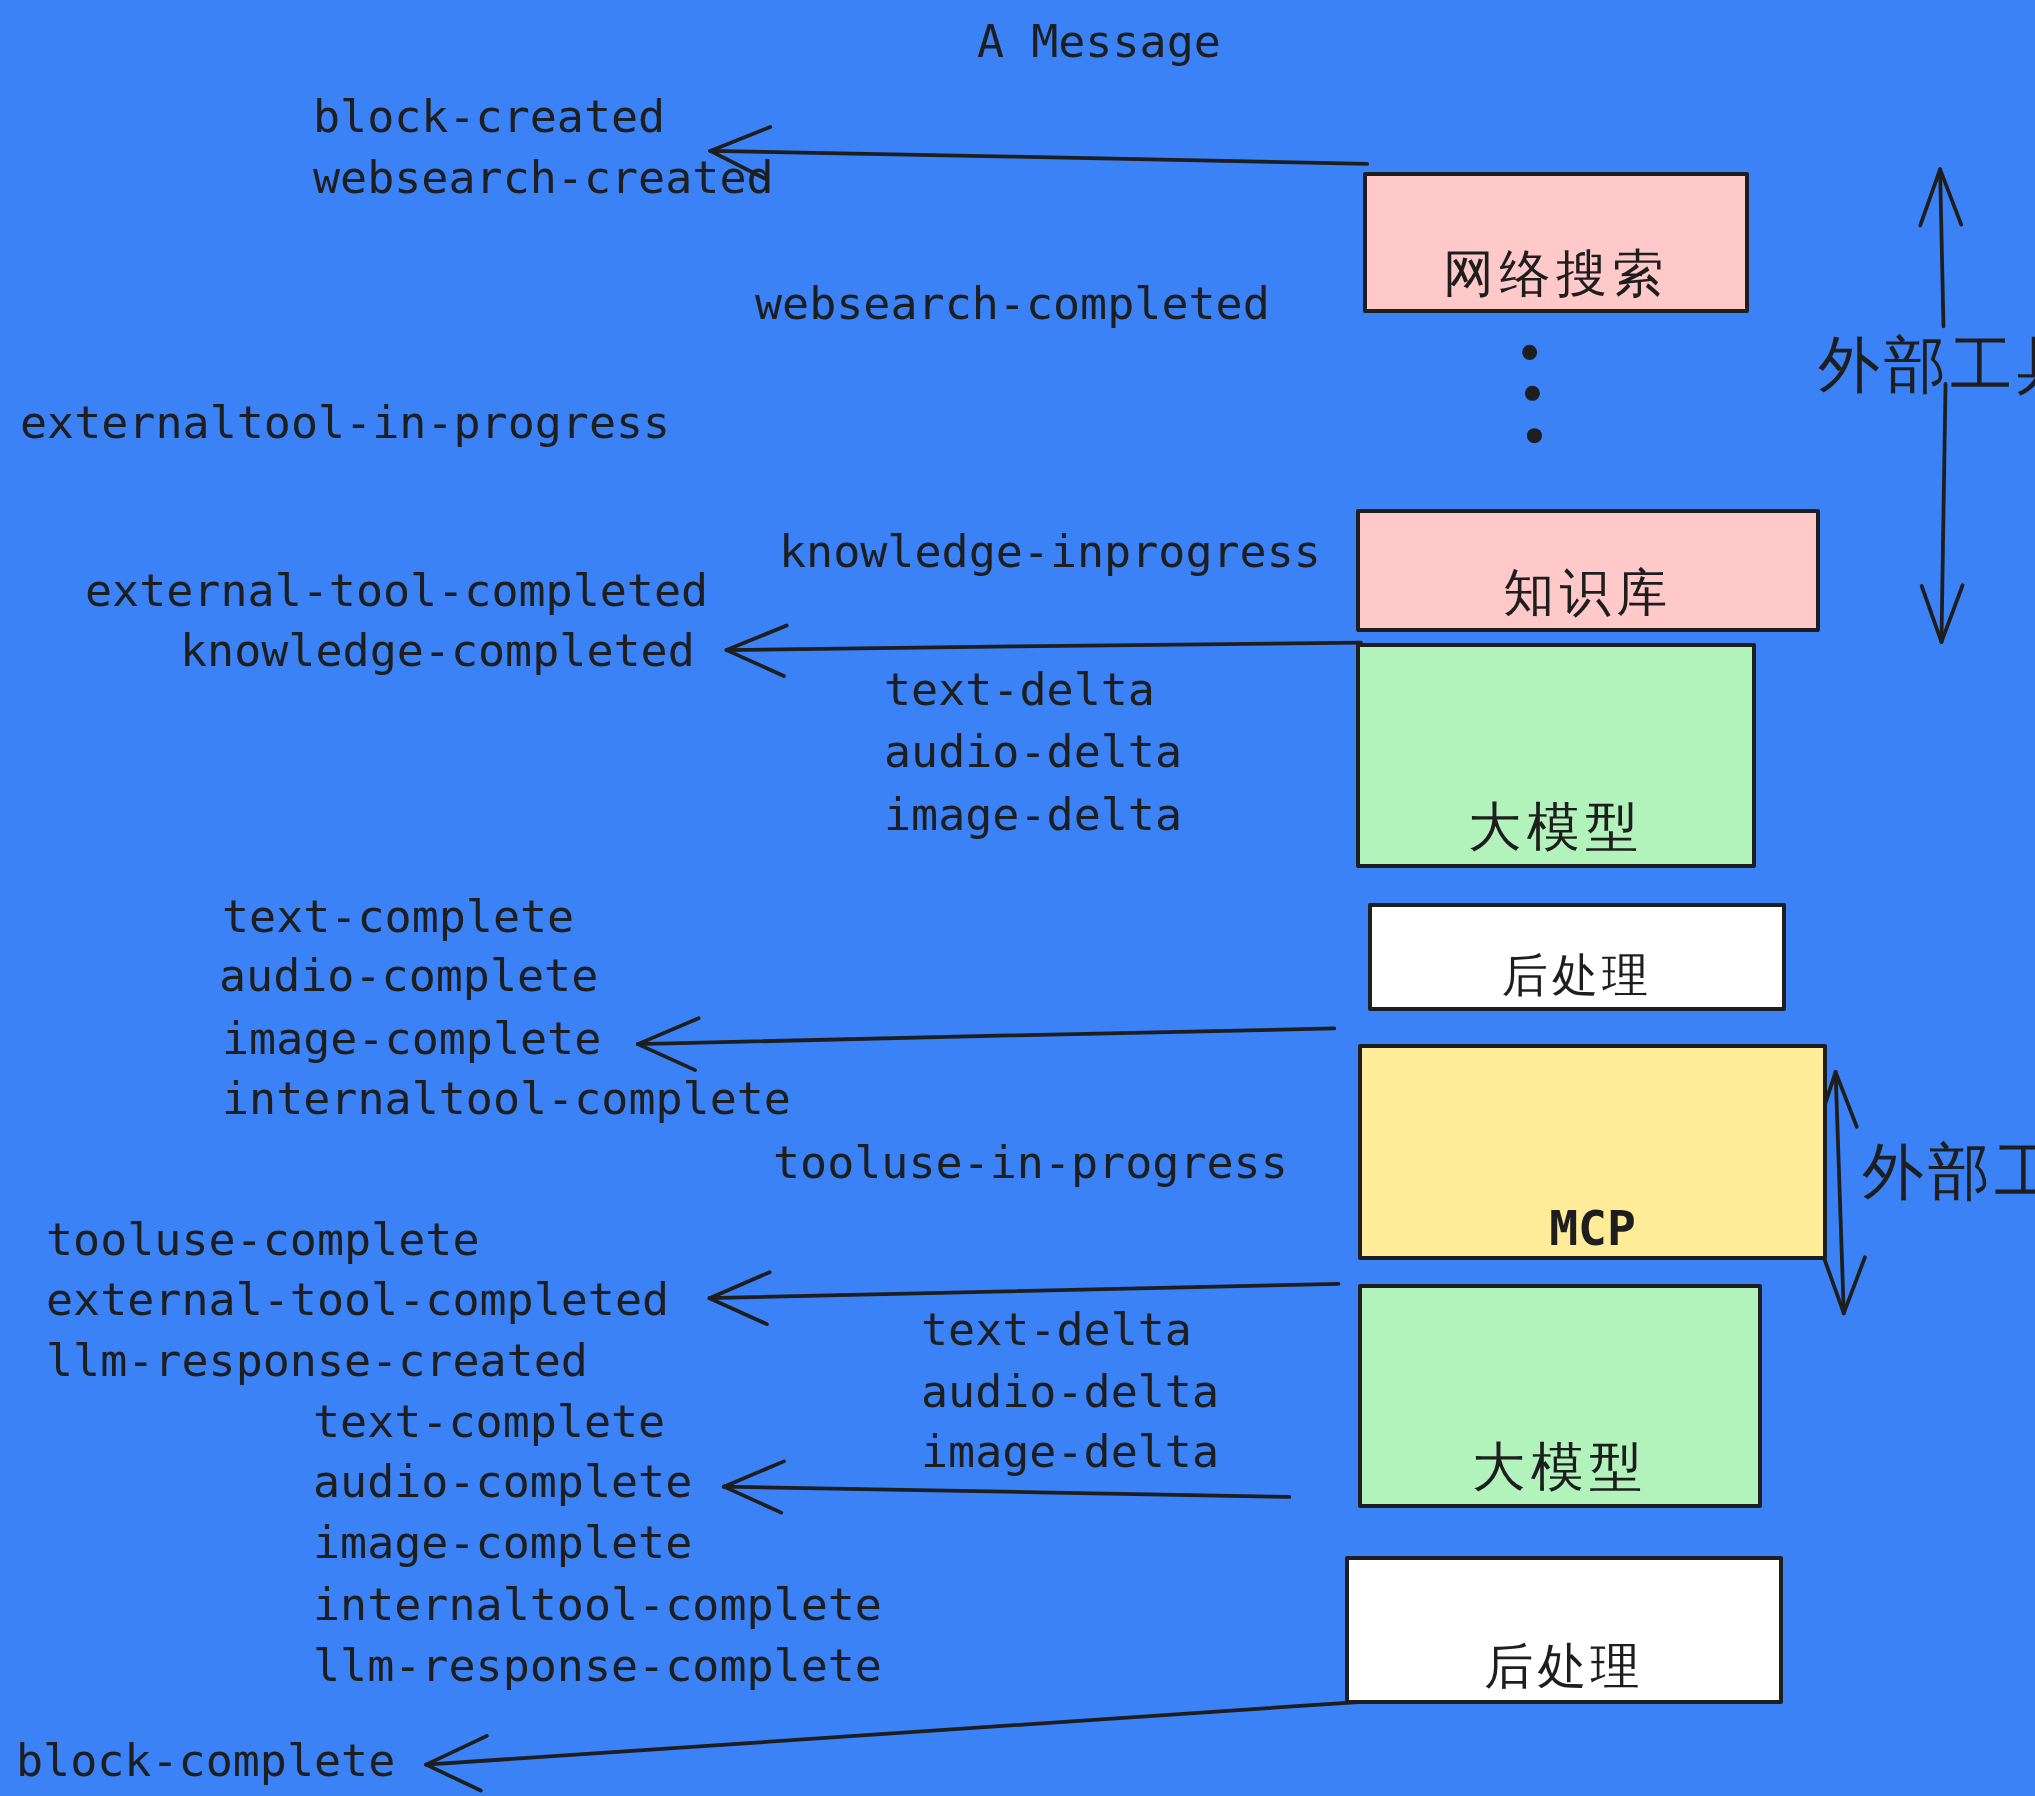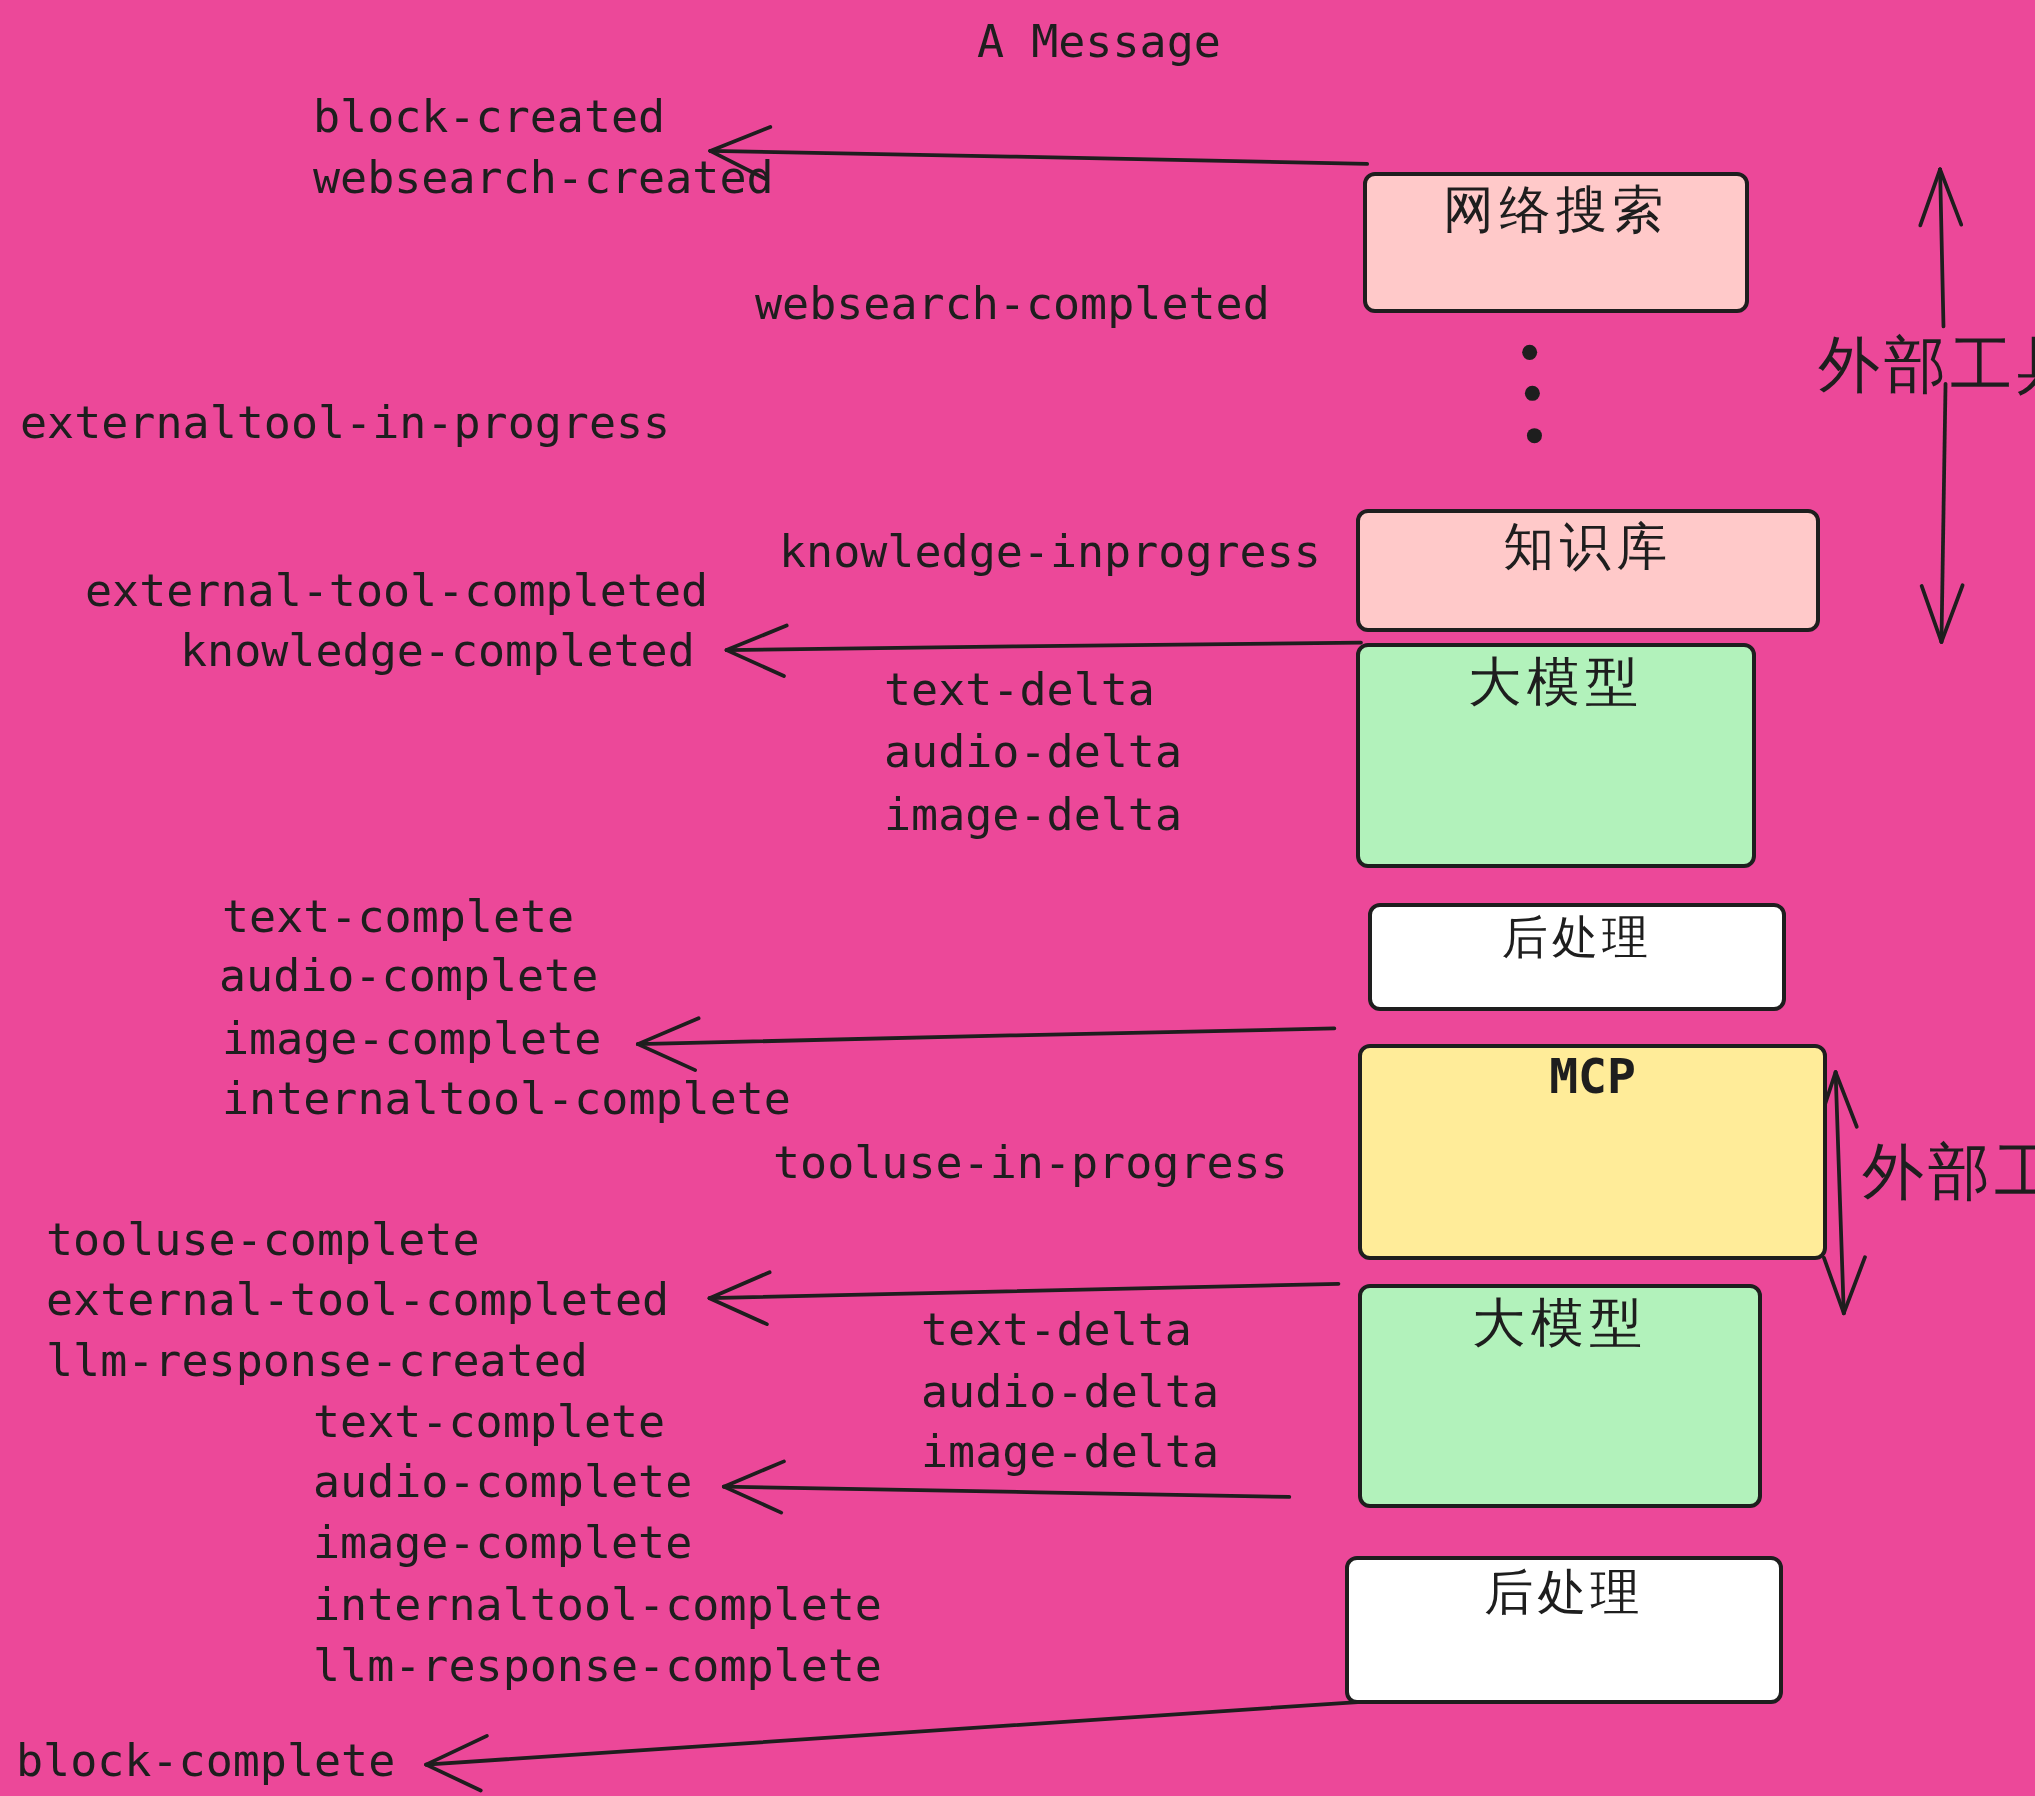--- a/index.html
+++ b/index.html
@@ -1,19 +1,19 @@
 <!DOCTYPE html>
 <html style="font-size:11px"><head>
 <meta charset="utf-8">
 <style>
   html,body{margin:0;padding:0;background:#ffffff;}
   #canvas{
     position:relative;
     width:2035px;height:1796px;
-    background:#ec4899;
+    background:#3b82f6;
     font-family:"DejaVu Sans Mono","Liberation Mono",monospace;
     color:#1e1e1e;
     overflow:hidden;
   }
   .evt{
     position:absolute;
     font-size:45px;
     line-height:1;
     white-space:nowrap;
     color:#1e1e1e;
@@ -21,23 +21,23 @@
   .title{
     position:absolute;
     font-size:45px;
     line-height:1;
     white-space:nowrap;
     color:#1e1e1e;
   }
   .box{
     position:absolute;
     border:4.1px solid #1e1e1e;
-    border-radius:12px;
+    border-radius:2px;
     display:flex;
-    align-items:flex-start;
+    align-items:flex-end;
     justify-content:center;
     box-sizing:border-box;
     font-family:"DejaVu Sans","Liberation Sans",sans-serif;
     color:#1e1e1e;
     white-space:nowrap;
   }
   .box-websearch   {left:1363px;top:172px; width:386px;height:141px;background:#ffc9c9;font-size:51px;letter-spacing:5.5px;}
   .box-knowledge   {left:1356px;top:509px; width:464px;height:123px;background:#ffc9c9;font-size:51px;letter-spacing:5.5px;}
   .box-llm1        {left:1356px;top:643px; width:400px;height:225px;background:#b2f2bb;font-size:53px;letter-spacing:5.5px;}
   .box-post1       {left:1368px;top:903px;width:418px;height:108px;background:#ffffff;font-size:46px;letter-spacing:4.1px;}

